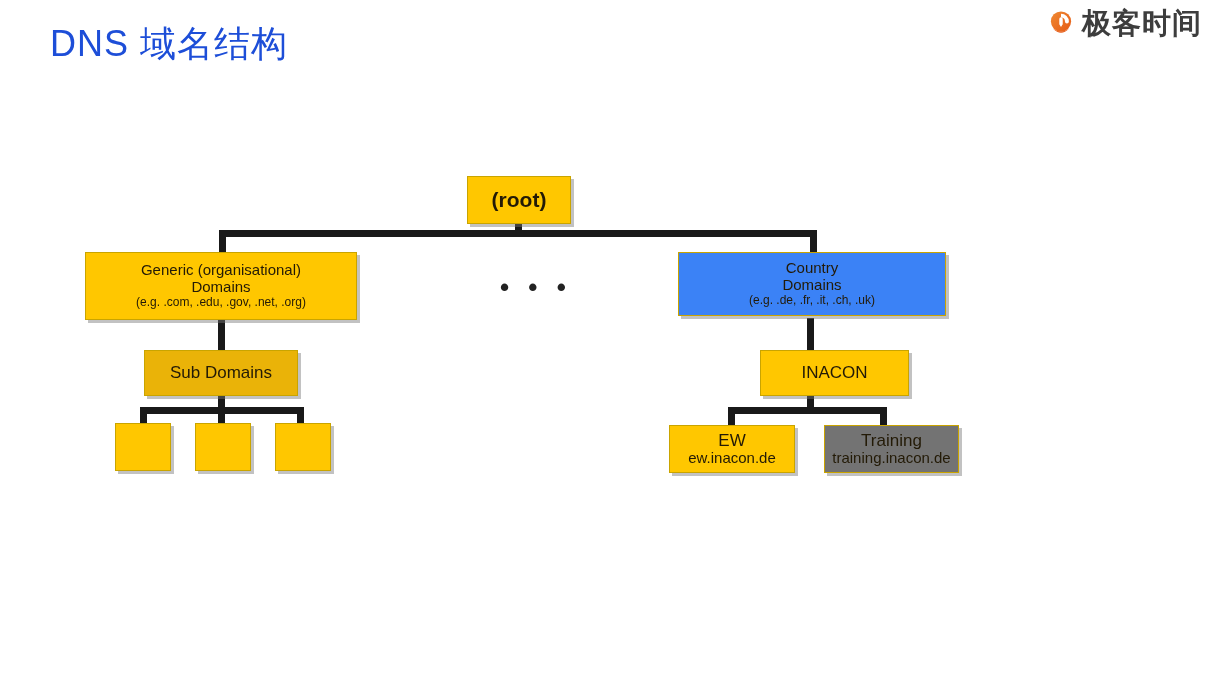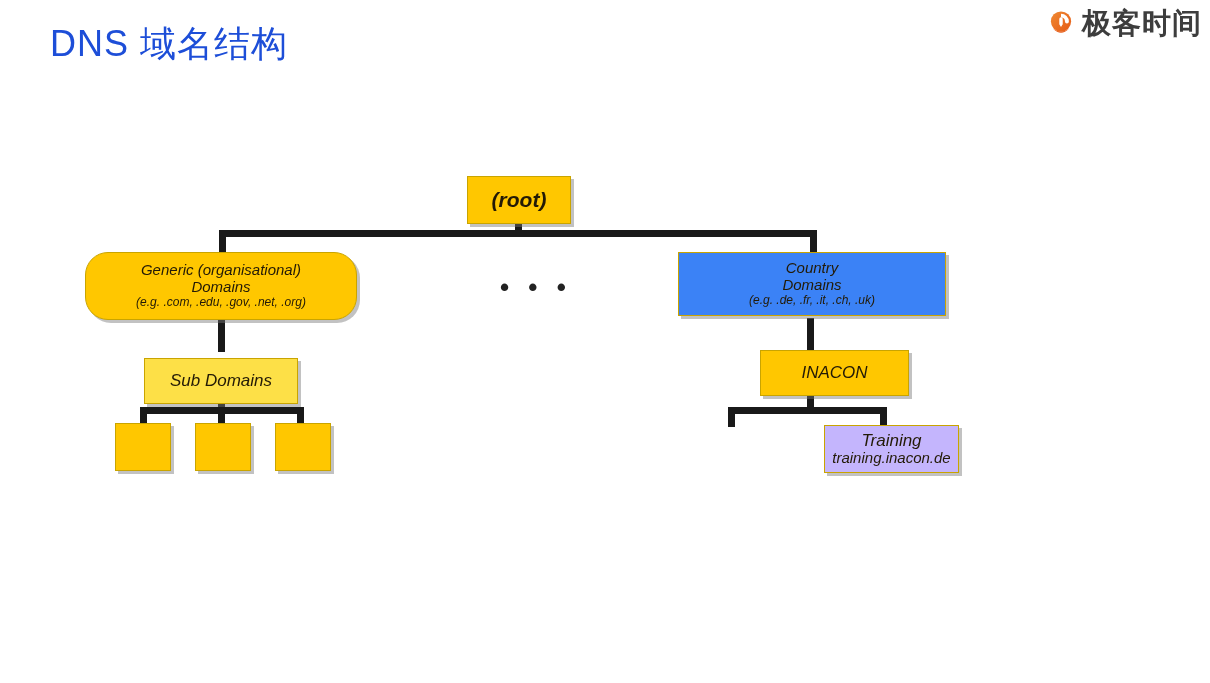--- a/index.html
+++ b/index.html
@@ -67,21 +67,20 @@
     border: 1px solid #c9a400;
     box-shadow: 3px 3px 0 rgba(120,120,120,0.45);
     box-sizing: border-box;
     display: flex;
     flex-direction: column;
     align-items: center;
     justify-content: center;
     color: #231a06;
     text-align: center;
     line-height: 1.12;
-    font-style: italic;
   }
   .node .l1 { font-size: 15px; font-weight: 400; }
   .node .l2 { font-size: 15px; font-weight: 400; }
   .node .l3 { font-size: 12px; font-weight: 400; }
   .node.root .l1 { font-size: 21px; font-weight: 700; }
   .node.lab .l1 { font-size: 17px; font-weight: 400; }
   .node.leaf .l1 { font-size: 17px; font-weight: 400; }
 
   .edge {
     position: absolute;
@@ -133,38 +132,42 @@
       <div class="edge" style="left: 218px; top: 407px; width: 7px; height: 18px; background: rgb(25, 25, 25);"></div>
       <div class="edge" style="left: 297px; top: 407px; width: 7px; height: 18px; background: rgb(25, 25, 25);"></div>
       <div class="edge" style="left: 807px; top: 394px; width: 7px; height: 16px; background: rgb(25, 25, 25);"></div>
       <div class="edge" style="left: 728px; top: 407px; width: 159px; height: 7px; background: rgb(25, 25, 25);"></div>
       <div class="edge" style="left: 728px; top: 407px; width: 7px; height: 20px; background: rgb(25, 25, 25);"></div>
       <div class="edge" style="left: 880px; top: 407px; width: 7px; height: 20px; background: rgb(25, 25, 25);"></div>
       <div class="ellipsis" style="left: 500px; top: 274px;">• • •</div>
       <div class="node root" style="left: 467px; top: 176px; width: 104px; height: 48px; background: rgb(255, 199, 0);">
         <div class="l1">(root)</div>
       </div>
-      <div class="node multi" style="left: 85px; top: 252px; width: 272px; height: 68px; background: rgb(255, 199, 0); border-radius: 23px;">
+      <div class="node multi" style="left: 85px; top: 252px; width: 272px; height: 68px; background: rgb(255, 199, 0);">
         <div class="l1">Generic (organisational)</div>
         <div class="l2">Domains</div>
         <div class="l3">(e.g. .com, .edu, .gov, .net, .org)</div>
       </div>
       <div class="node multi" style="left: 678px; top: 252px; width: 268px; height: 64px; background: #3b82f6;">
         <div class="l1">Country</div>
         <div class="l2">Domains</div>
         <div class="l3">(e.g. .de, .fr, .it, .ch, .uk)</div>
       </div>
-      <div class="node lab" style="left: 144px; top: 350px; width: 154px; height: 46px; background: #fde047; margin-top: 8px;">
+      <div class="node lab" style="left: 144px; top: 350px; width: 154px; height: 46px; background: #eab308;">
         <div class="l1">Sub Domains</div>
       </div>
       <div class="node lab" style="left: 736px; top: 350px; width: 149px; height: 46px; background: rgb(255, 199, 0); margin-left: 24px;">
         <div class="l1">INACON</div>
       </div>
       <div class="node leaf-blank" style="left: 115px; top: 423px; width: 56px; height: 48px; background: rgb(255, 199, 0);"></div>
       <div class="node leaf-blank" style="left: 195px; top: 423px; width: 56px; height: 48px; background: rgb(255, 199, 0);"></div>
       <div class="node leaf-blank" style="left: 275px; top: 423px; width: 56px; height: 48px; background: rgb(255, 199, 0);"></div>
-      <div class="node leaf" style="left: 824px; top: 425px; width: 135px; height: 48px; background: #c4b5fd;">
+      <div class="node leaf" style="left: 669px; top: 425px; width: 126px; height: 48px; background: rgb(255, 199, 0);">
+        <div class="l1">EW</div>
+        <div class="l2">ew.inacon.de</div>
+      </div>
+      <div class="node leaf" style="left: 824px; top: 425px; width: 135px; height: 48px; background: #737373;">
         <div class="l1">Training</div>
         <div class="l2">training.inacon.de</div>
       </div>
     </div>
 
 </div>
 
 </body></html>

